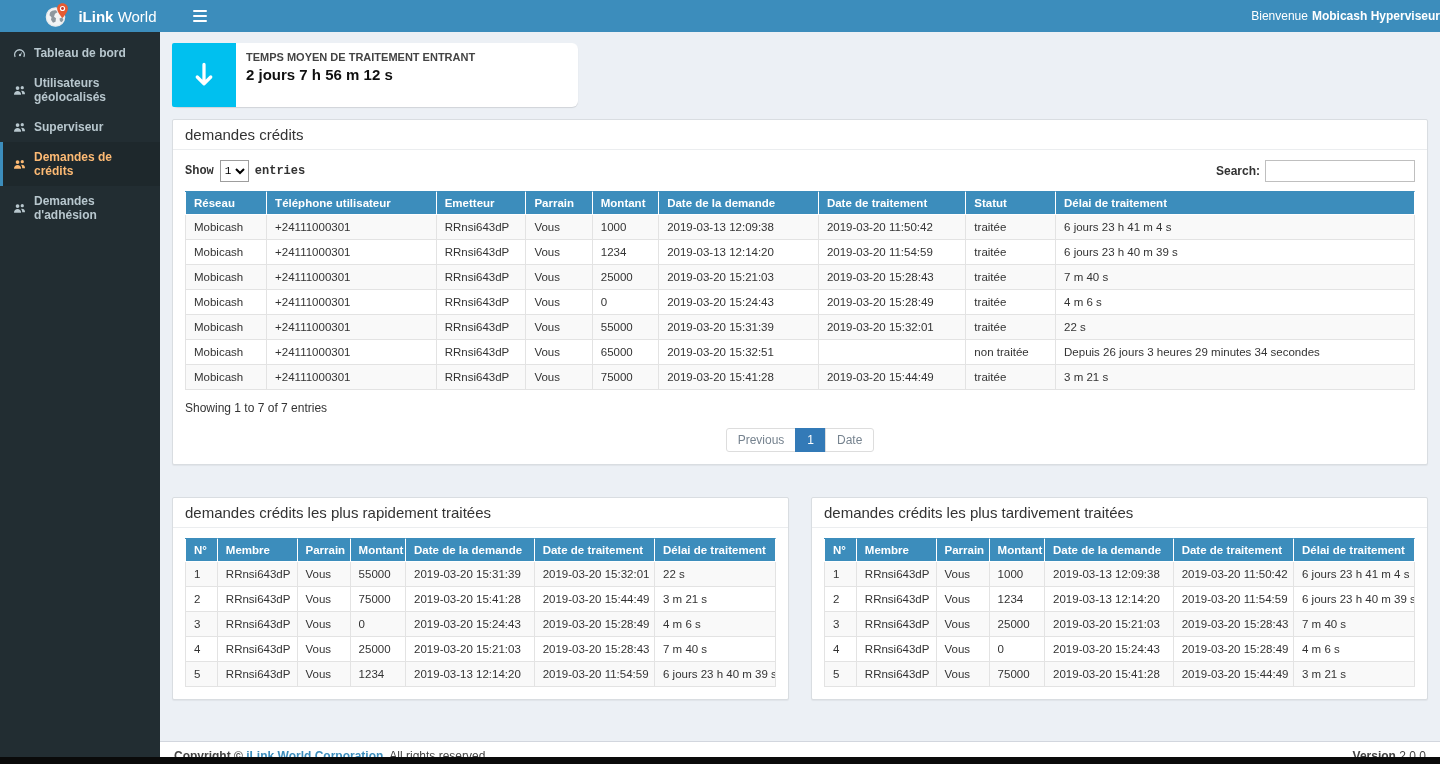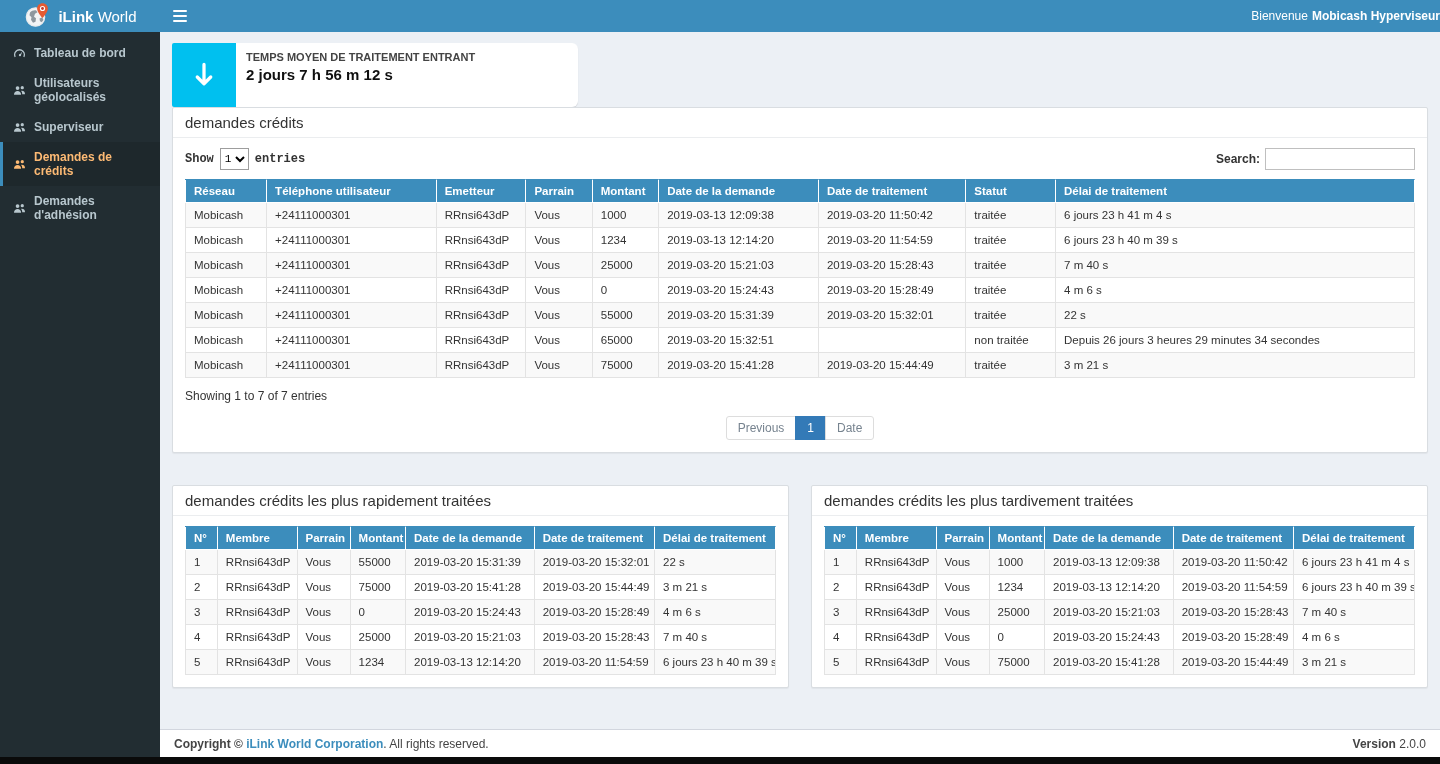--- a/index.html
+++ b/index.html
@@ -1,21 +1,21 @@
 <!DOCTYPE html>
 <html><head>
 <meta charset="utf-8">
 <style>
   * { box-sizing: border-box; margin: 0; padding: 0; }
   html,body { width:1440px; height:764px; overflow:hidden; }
   body { font-family:"Liberation Sans","DejaVu Sans",sans-serif; background:#ecf0f5; color:#333; }
 
   
   .navbar { position:fixed; top:0; left:0; width:1440px; height:32px; background:#3c8dbc; z-index:30; display:flex; align-items:stretch; }
-  .logo { width:160px; display:flex; align-items:center; justify-content:center; gap:7px; color:#fff; font-size:15px; }
+  .logo { width:160px; display:flex; align-items:center; justify-content:center; gap:7px; color:#fff; font-size:15px;margin-left:20px; }
   .logo b { font-weight:bold; }
   .hamburger { display:flex; flex-direction:column; justify-content:center; gap:3px; padding:0 13px; cursor:pointer; }
   .hamburger span { display:block; width:14px; height:2px; background:#fff; border-radius:1px; }
   .nav-right { margin-left:auto; display:flex; align-items:center; padding-right:0; color:#fff; font-size:12px; }
   .nav-right b { margin-left:4px; font-weight:bold; }
 
   
   .sidebar { position:fixed; top:32px; left:0; bottom:0; width:160px; background:#222d32; z-index:20; padding-top:6px; }
   .sidebar a { display:flex; align-items:center; gap:8px; padding:8px 6px 8px 10px; border-left:3px solid transparent;
                color:#b8c7ce; font-size:12px; font-weight:600; text-decoration:none; }
@@ -25,21 +25,21 @@
   
   .content-wrapper { margin-left:160px; padding-top:32px; }
   .content { padding:0 12px; }
 
   .info-box { margin-top:11px; width:406px; height:64px; background:#fff; border-radius:6px; box-shadow:0 1px 1px rgba(0,0,0,.12); display:flex; }
   .info-box-icon { width:64px; height:64px; background:#00c0ef; border-radius:2px 0 0 2px; display:flex; align-items:center; justify-content:center; }
   .info-box-content { padding:8px 10px; }
   .info-box-text { font-size:11px; font-weight:bold; color:#444; letter-spacing:0; }
   .info-box-number { font-size:15px; font-weight:bold; color:#101010; margin-top:3px; }
 
-  .box { background:#fff; border:1px solid #d9dde1; border-radius:2px; box-shadow:0 1px 1px rgba(0,0,0,.05); }
+  .box { background:#fff; border:1px solid #d9dde1; border-radius:2px; box-shadow:0 1px 1px rgba(0,0,0,.05); margin-top:12px; }
   .box-header { padding:6px 12px; font-size:15px; color:#333; border-bottom:1px solid #ebedef; }
   .box-body { padding:10px 12px 12px; }
 
   .toolbar { display:flex; justify-content:space-between; align-items:center; margin-bottom:9px; font-size:12px; font-weight:bold; color:#333; }
   .length-ctl { display:flex; align-items:center; gap:6px;font-family:Liberation Mono, monospace; }
   .length-ctl select { width:29px; height:22px; border:1px solid #9d9d9d; background:#fff; font-size:11px; font-family:inherit; }
   .search-ctl { display:flex; align-items:center; }
   .search-ctl input { width:150px; height:22px; border:1px solid #bfbfbf; margin-left:5px; padding:0 5px; font-size:12px; font-family:inherit; }
 
   table.grid { width:100%; border-collapse:collapse; font-size:11.5px; color:#333; table-layout:fixed; }

